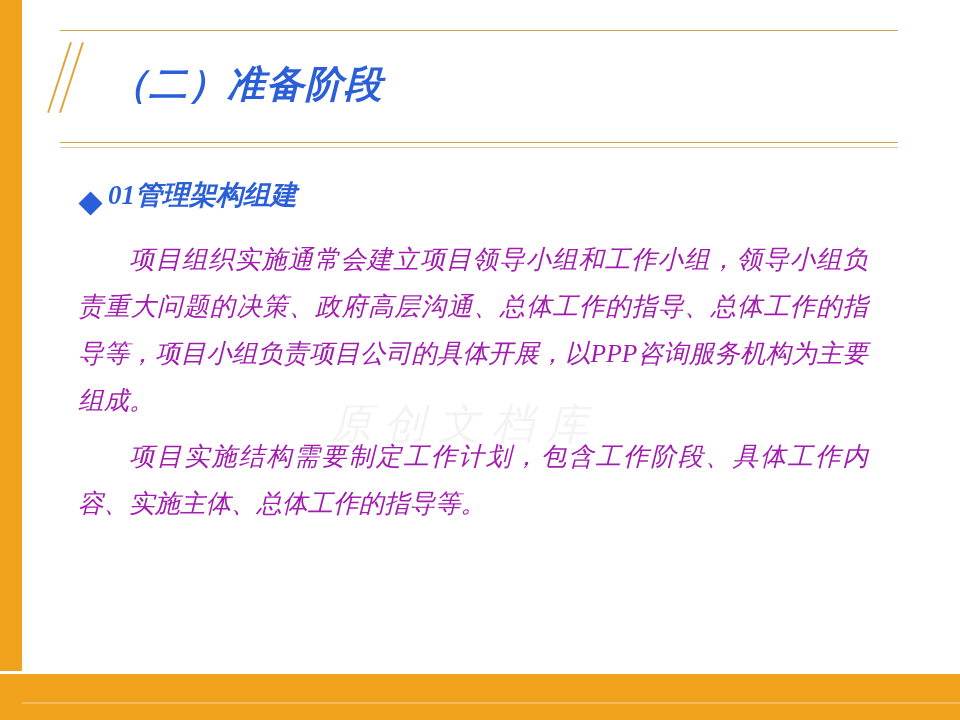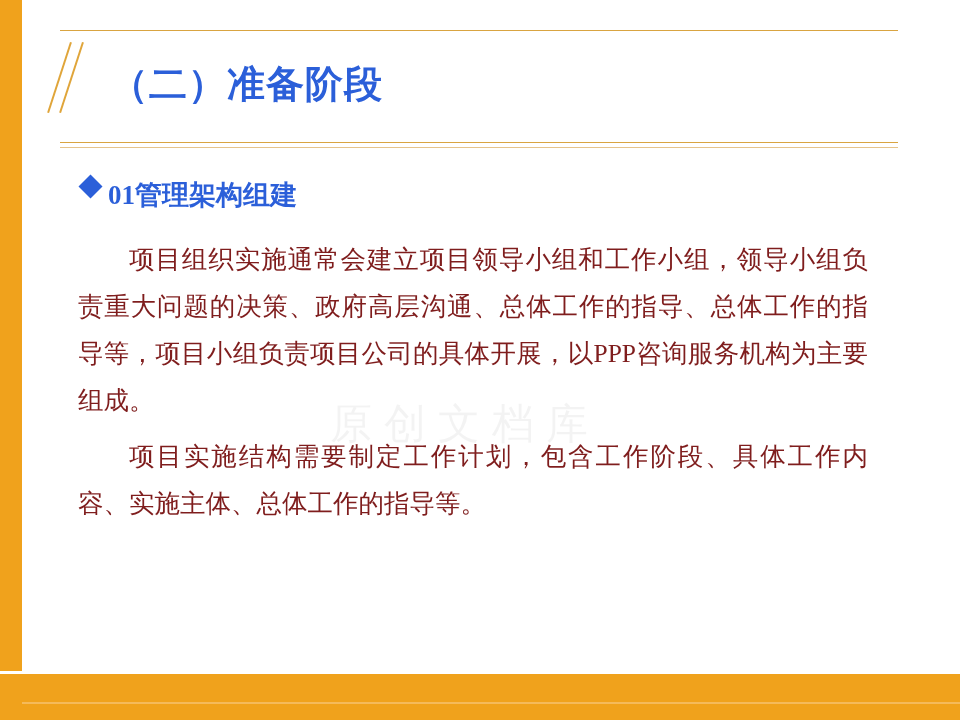--- a/index.html
+++ b/index.html
@@ -12,20 +12,21 @@
     background: #ffffff;
     font-family: "Liberation Serif", serif;
     overflow: hidden;
   }
   .slide {
     position: relative;
     width: 960px;
     height: 720px;
     box-sizing: border-box;
     background: #ffffff;
+    font-style: italic;
   }
 
   
   .left-bar {
     position: absolute;
     left: 0;
     top: 0;
     width: 22px;
     height: 720px;
     background: #f0a21c;
@@ -107,21 +108,21 @@
     letter-spacing: 1px;
     white-space: nowrap;
   }
 
   
   .section-head {
     position: absolute;
     left: 82px;
     top: 178px;
     display: flex;
-    align-items: flex-start;
+    align-items: flex-end;
   }
   .diamond {
     width: 17px;
     height: 17px;
     background: #2b5fd9;
     transform: rotate(45deg);
     margin-right: 9px;
     flex: 0 0 auto;
   }
   .section-head-text {
@@ -136,21 +137,21 @@
   
   .body-block {
     position: absolute;
     left: 78px;
     top: 236px;
     width: 790px;
   }
   .para {
     font-size: 25.5px;
     line-height: 47px;
-    color: #7f1d1d;
+    color: #a21caf;
     text-align: justify;
     text-justify: inter-ideograph;
     text-indent: 2em;
     margin: 0 0 6px 0;
     font-family: "Liberation Serif", serif;
   }
   .para.second {
     margin-top: 9px;
   }
 

